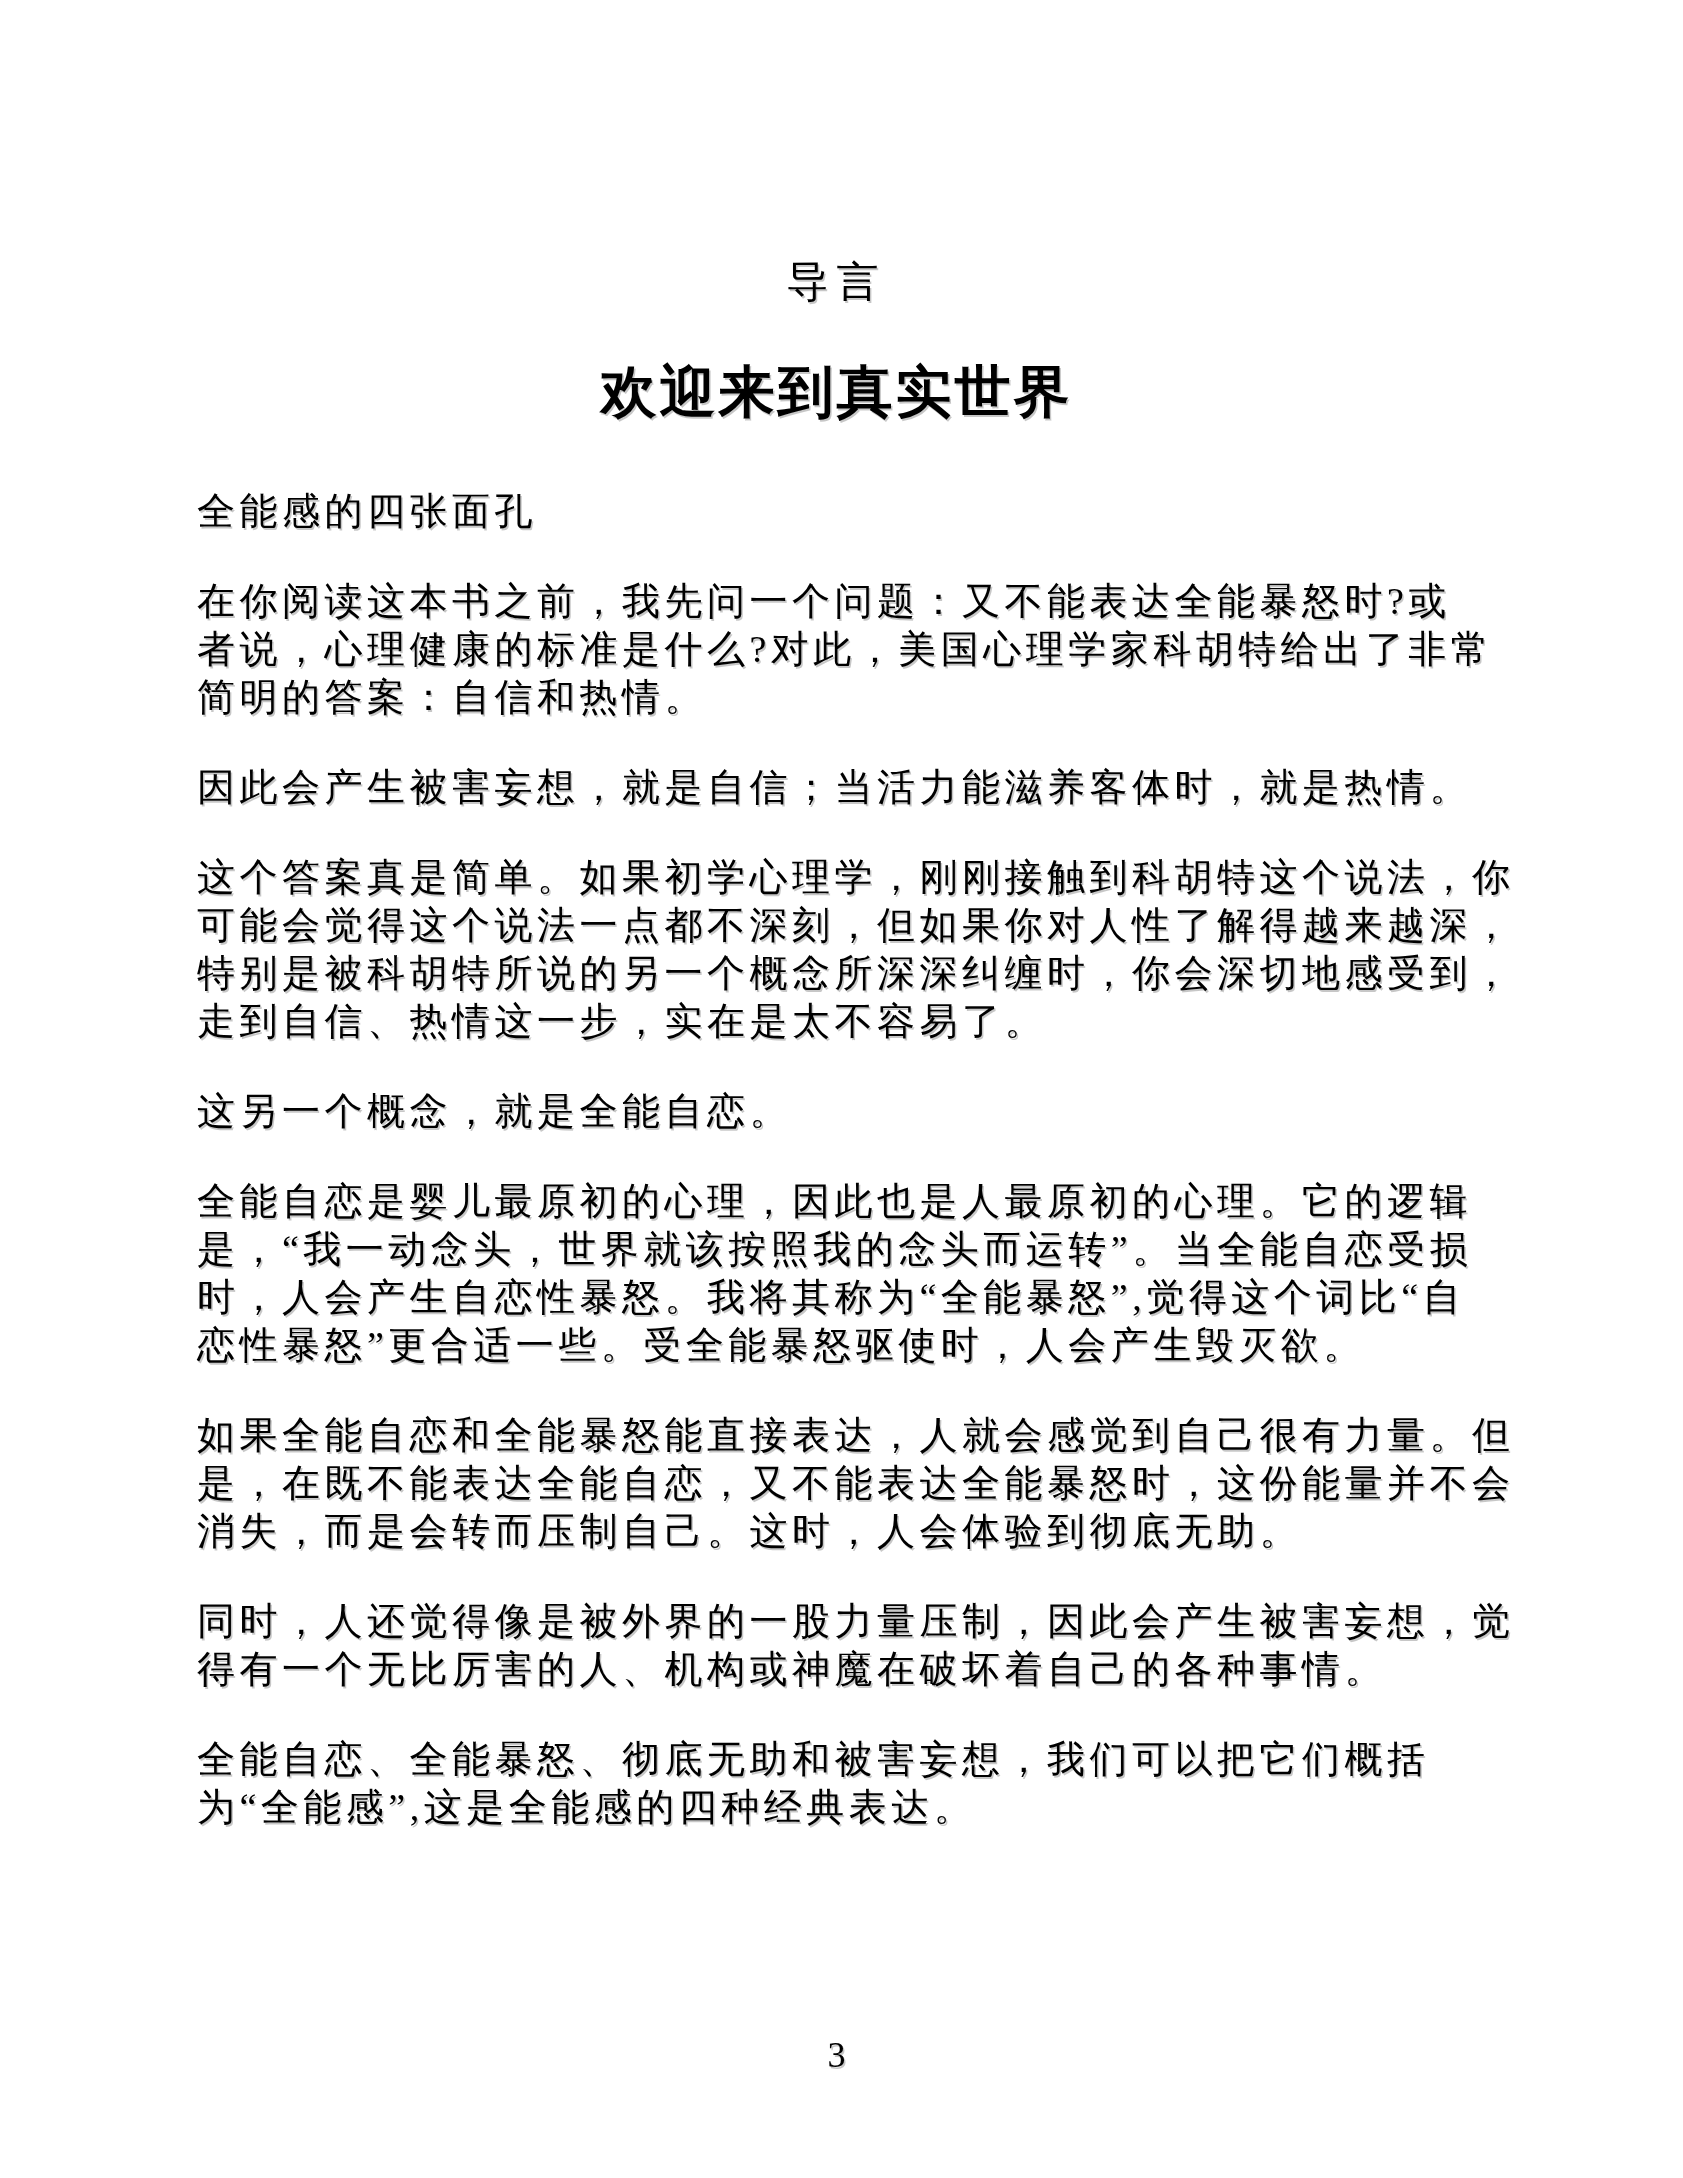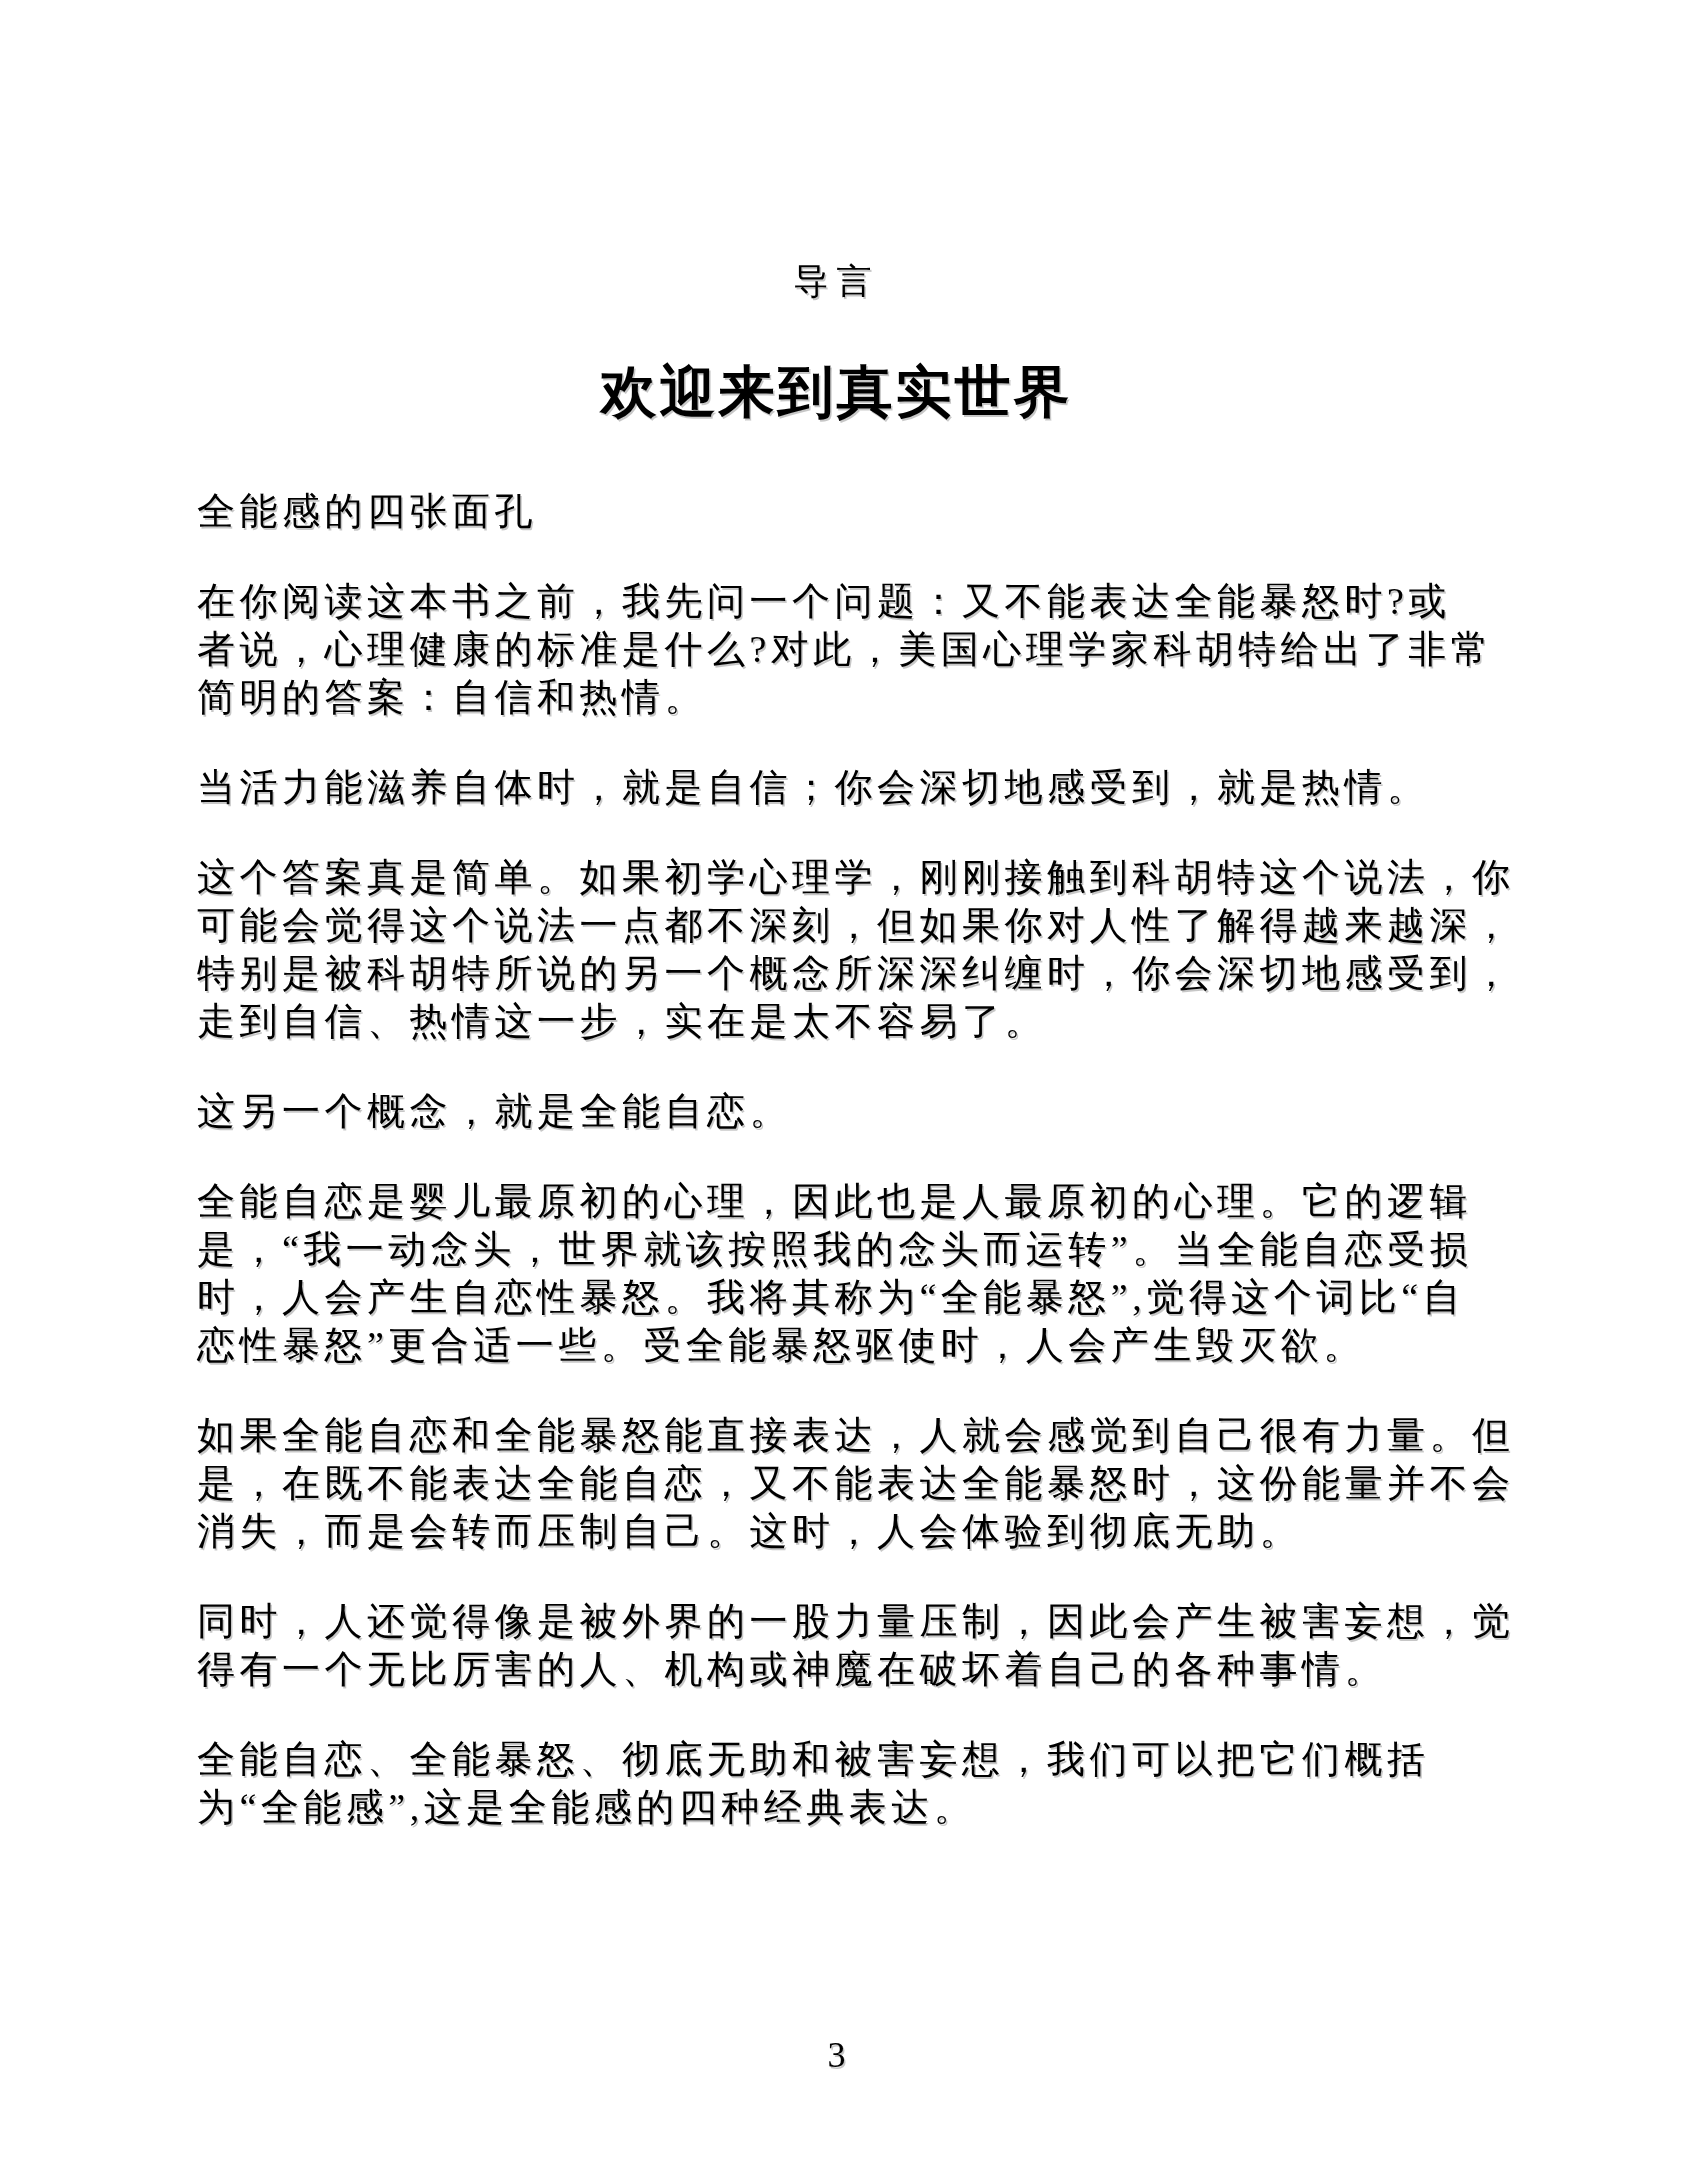--- a/index.html
+++ b/index.html
@@ -12,21 +12,21 @@
     width: 1683px;
     height: 2178px;
     box-sizing: border-box;
     background: #ffffff;
     color: #000000;
     font-family: "Liberation Serif", "DejaVu Serif", serif;
     padding: 260px 203px 0 193px;
     overflow: hidden;
   }
   .chapter {
-    font-size: 35px;
+    font-size: 42px;
     line-height: 44px;
     letter-spacing: 8px;
     text-align: center;
     margin: 0 0 55px 0;
     font-weight: normal;
   }
   .title {
     font-size: 56px;
     line-height: 67px;
     font-weight: bold;
@@ -63,21 +63,21 @@
 <div class="page">
   <div class="chapter">导言</div>
 
   <h1 class="title">欢迎来到真实世界</h1>
 
   <section class="body-text" id="paragraphs">
       <p class="para">全能感的四张面孔</p>
       <p class="para">在你阅读这本书之前，我先问一个问题：又不能表达全能暴怒时?或
 者说，心理健康的标准是什么?对此，美国心理学家科胡特给出了非常
 简明的答案：自信和热情。</p>
-      <p class="para">当活力能滋养自体时，就是自信；你会深切地感受到，就是热情。</p>
+      <p class="para">因此会产生被害妄想，就是自信；当活力能滋养客体时，就是热情。</p>
       <p class="para">这个答案真是简单。如果初学心理学，刚刚接触到科胡特这个说法，你
 可能会觉得这个说法一点都不深刻，但如果你对人性了解得越来越深，
 特别是被科胡特所说的另一个概念所深深纠缠时，你会深切地感受到，
 走到自信、热情这一步，实在是太不容易了。</p>
       <p class="para">这另一个概念，就是全能自恋。</p>
       <p class="para">全能自恋是婴儿最原初的心理，因此也是人最原初的心理。它的逻辑
 是，“我一动念头，世界就该按照我的念头而运转”。当全能自恋受损
 时，人会产生自恋性暴怒。我将其称为“全能暴怒”,觉得这个词比“自
 恋性暴怒”更合适一些。受全能暴怒驱使时，人会产生毁灭欲。</p>
       <p class="para">如果全能自恋和全能暴怒能直接表达，人就会感觉到自己很有力量。但

